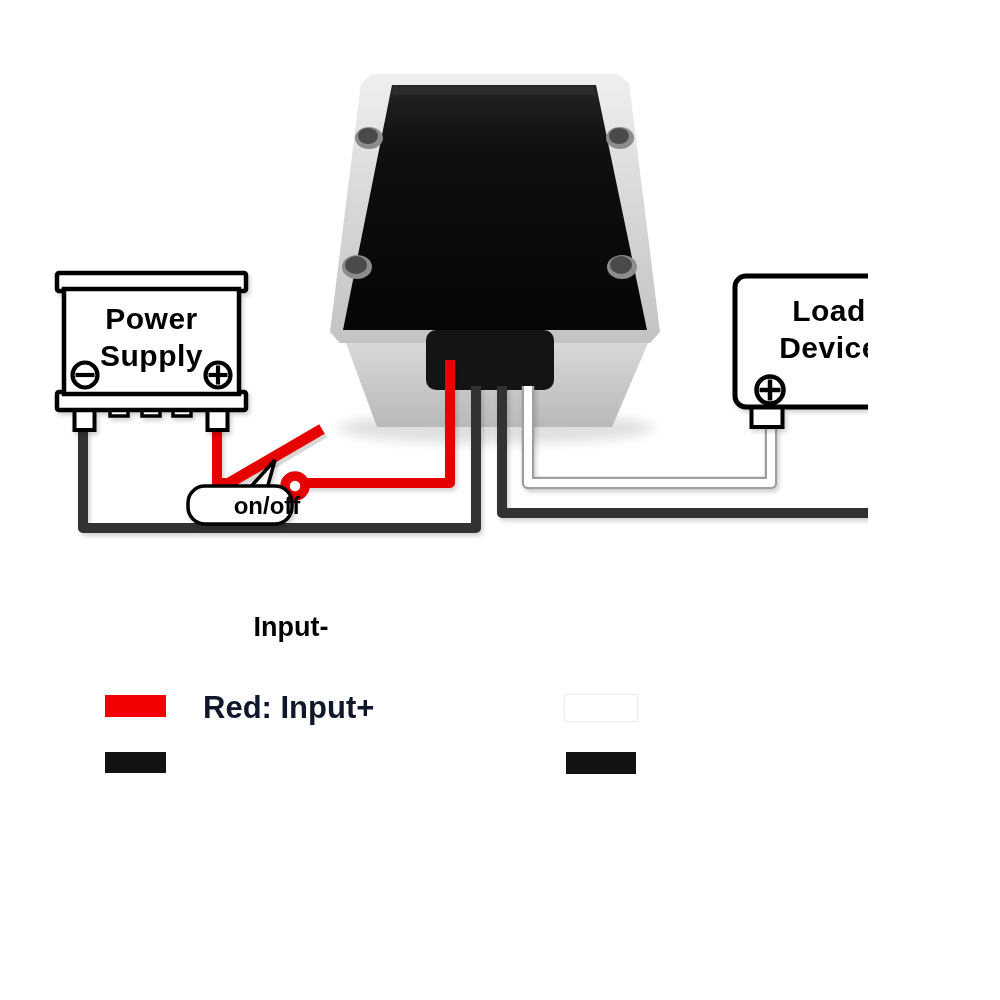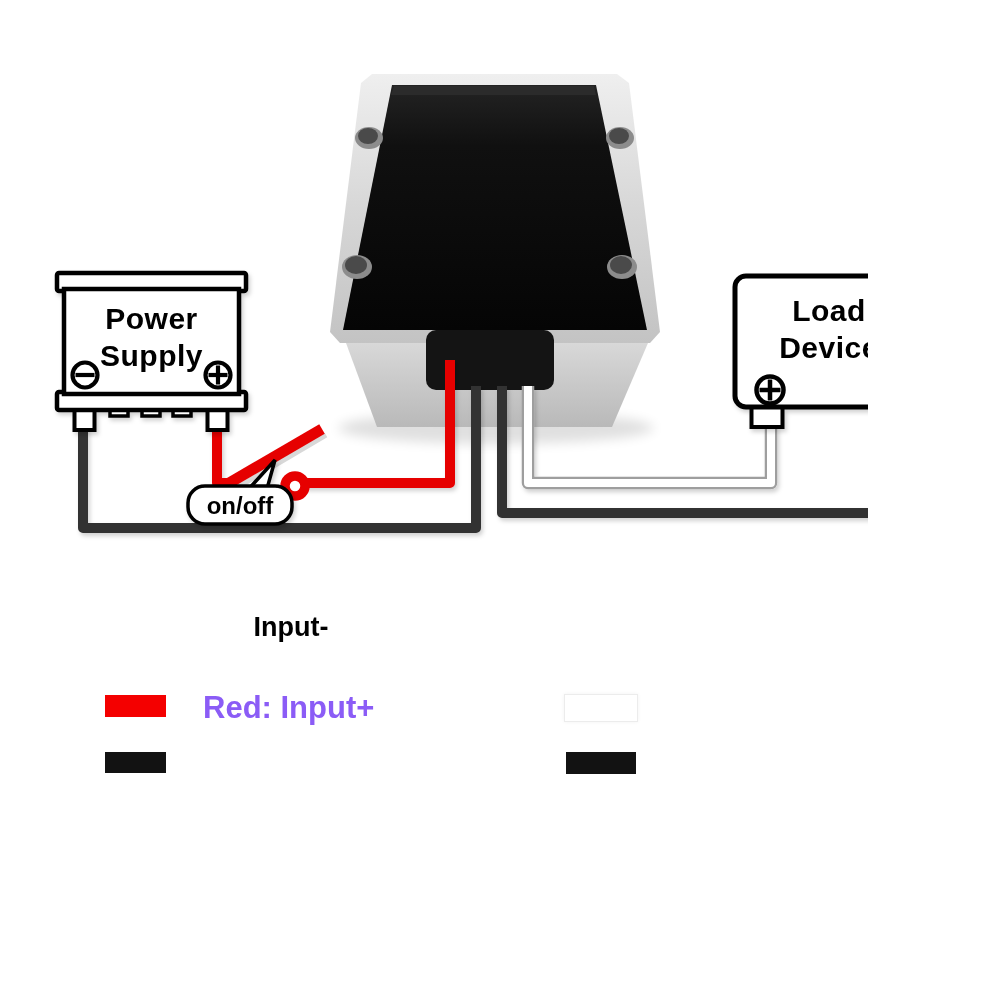--- a/index.html
+++ b/index.html
@@ -5,25 +5,25 @@
   html,body{margin:0;padding:0;background:#ffffff;}
   #stage{
     position:relative;width:868px;height:1000px;background:#ffffff;overflow:hidden;
     font-family:"Liberation Sans", sans-serif;
   }
   #wiring-svg{position:absolute;left:0;top:0;width:1000px;height:1000px;}
   .txt{position:absolute;color:#000;font-weight:bold;text-align:center;}
   .device-label{font-size:30px;line-height:37px;letter-spacing:.5px;}
   #ps-label{left:64px;top:300px;width:175px;}
   #ld-label{left:759px;top:292px;width:140px;}
-  #switch-label{left:190px;top:492px;width:100px;font-size:24px;line-height:28px;}
+  #switch-label{left:190px;top:492px;width:100px;font-size:24px;line-height:28px;padding-left:27px;}
   .wire-caption{font-size:27px;}
   #input-minus-label{left:226px;top:612px;width:130px;}
   #output-minus-label{left:672px;top:613px;width:130px;}
-  .legend-label{position:absolute;color:#8b5cf6;font-weight:bold;font-size:31px;white-space:nowrap;}
+  .legend-label{position:absolute;color:#0f172a;font-weight:bold;font-size:31px;white-space:nowrap;}
   .swatch{position:absolute;}
   #sw-red{left:105px;top:695px;width:61px;height:22px;background:#f40000;}
   #sw-black-in{left:105px;top:752px;width:61px;height:21px;background:#121212;}
   #sw-white{left:564px;top:694px;width:72px;height:26px;background:#ffffff;border:1px solid #ececec;box-shadow:0 0 4px rgba(0,0,0,0.05);}
   #sw-black-out{left:566px;top:752px;width:70px;height:22px;background:#121212;}
   #lg-red-label{left:203px;top:690px;}
   #lg-blackin-label{left:203px;top:746px;}
   #lg-white-label{left:663px;top:689px;}
   #lg-blackout-label{left:663px;top:746px;}
 </style>

